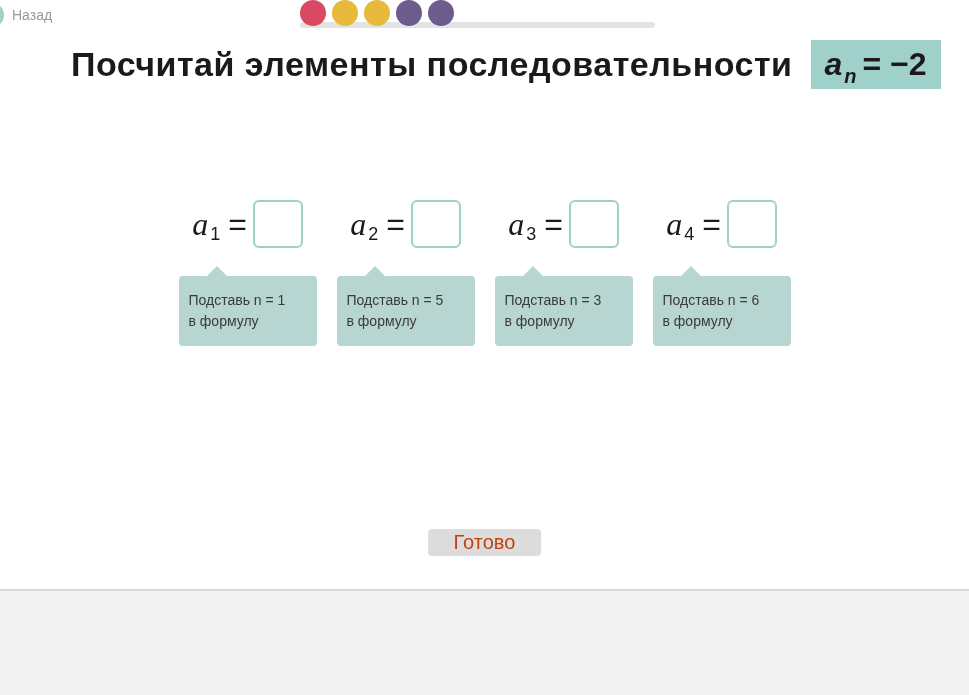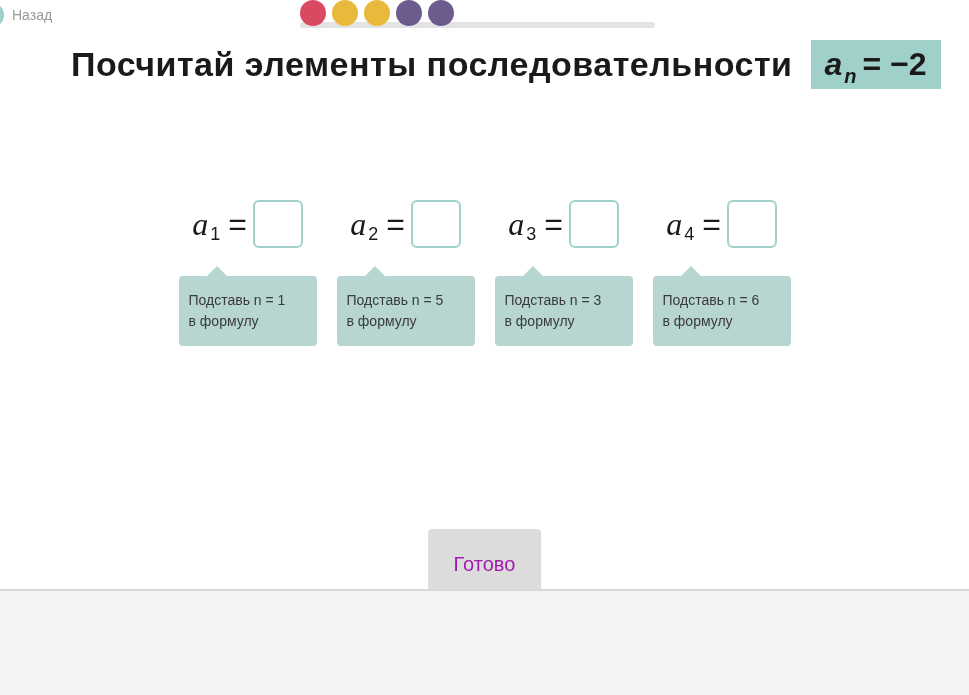--- a/index.html
+++ b/index.html
@@ -177,23 +177,23 @@
     }
     .hint-line1, .hint-line2 {
       display: block;
     }
     .done-btn {
       position: absolute;
       top: 529px;
       left: 50%;
       transform: translateX(-50%);
       background: #dcdcdc;
-      color: #a21caf;
+      color: #c2410c;
       border: none;
-      padding: 24px 26px;
+      padding: 2px 26px;
       font-size: 20px;
       border-radius: 4px;
       cursor: pointer;
     }
     .divider {
       position: absolute;
       top: 589px;
       left: 0;
       width: 100%;
       height: 2px;

